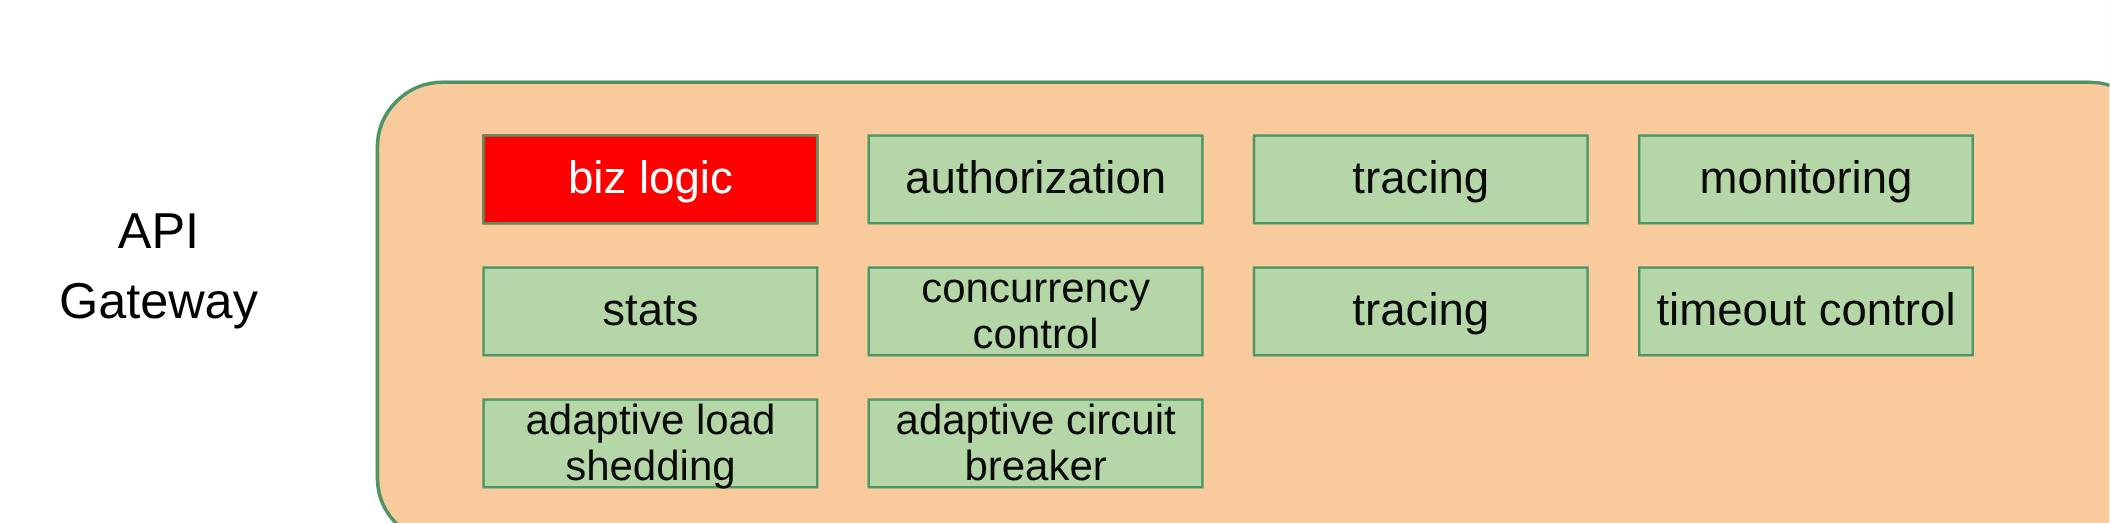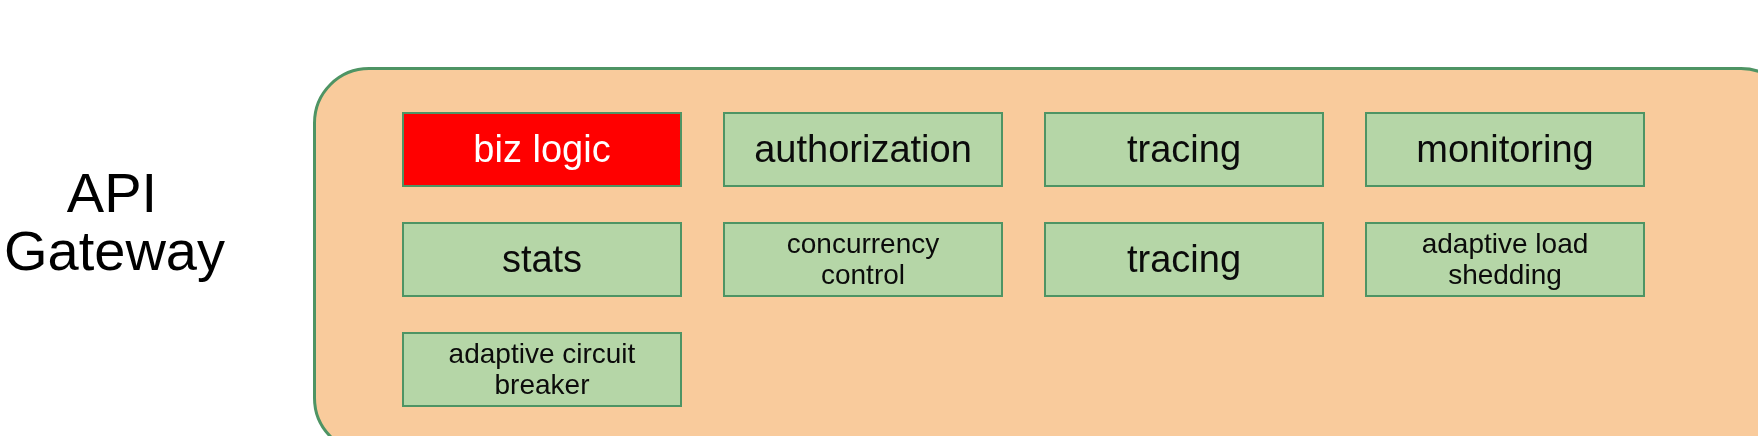--- a/index.html
+++ b/index.html
@@ -10,25 +10,25 @@
   }
   .stage {
     position: relative;
     width: 1758px;
     height: 436px;
     background: #ffffff;
     overflow: hidden;
   }
   .gateway-title {
     position: absolute;
-    left: 4px;
+    left: 24px;
     top: 164px;
     width: 216px;
     text-align: center;
-    font-size: 56px;
+    font-size: 42px;
     line-height: 58px;
     color: #000000;
     white-space: pre-line;
   }
   .gateway-container {
     position: absolute;
     left: 313px;
     top: 23px;
     width: 1484px;
     height: 387px;
@@ -51,21 +51,21 @@
     display: flex;
     align-items: center;
     justify-content: center;
     text-align: center;
     font-size: 38px;
     line-height: 1.1;
     color: #0b0b0b;
     white-space: pre-line;
   }
   .module.two-line {
-    font-size: 28px;
+    font-size: 35px;
     line-height: 1.08;
   }
   .module.alert {
     background: var(--highlight-fill, #FF0000);
     color: var(--highlight-text, #FFFFFF);
   }
 </style>
 </head>
 <body>
 
@@ -93,20 +93,23 @@
       <span>stats</span>
     </div>
     <div class="module two-line">
       <span>concurrency
 control</span>
     </div>
 
     <div class="module">
       <span>tracing</span>
     </div>
+    <div class="module">
+      <span>timeout control</span>
+    </div>
     <div class="module two-line">
       <span>adaptive load
 shedding</span>
     </div>
     <div class="module two-line">
       <span>adaptive circuit
 breaker</span>
     </div>
 
   </div>

